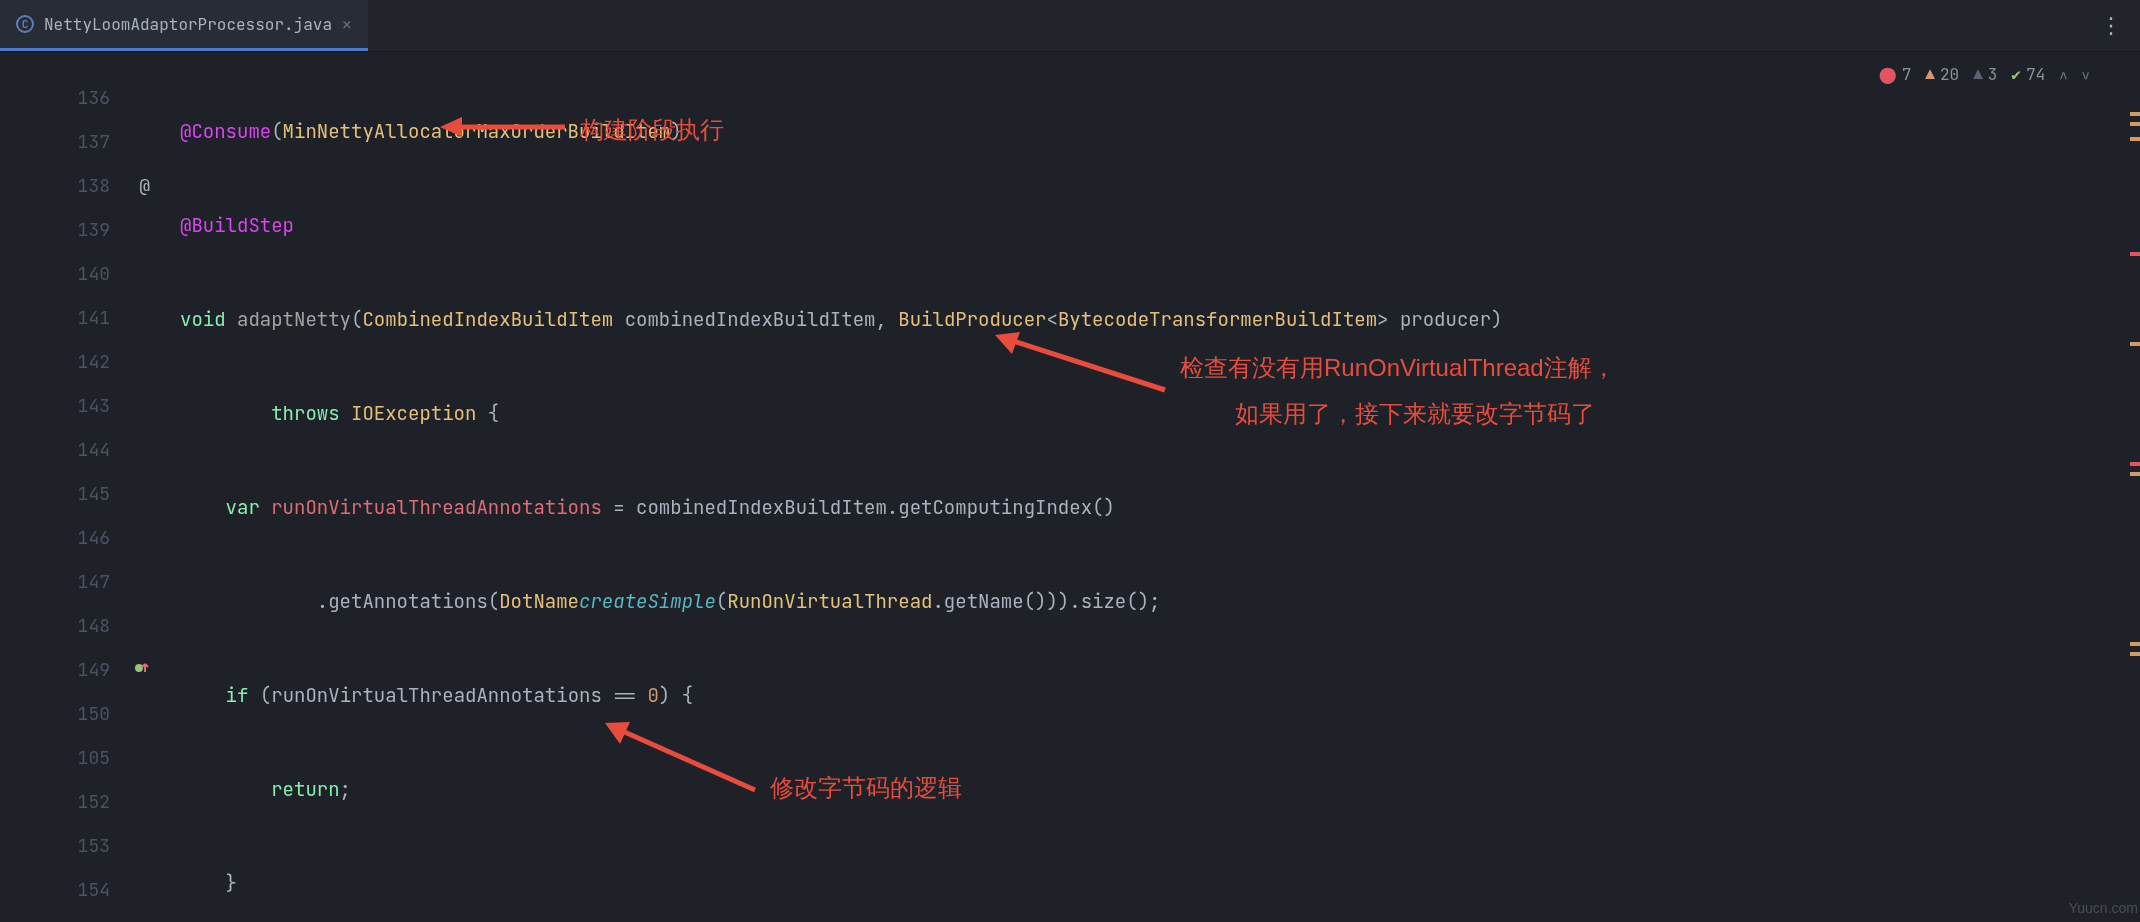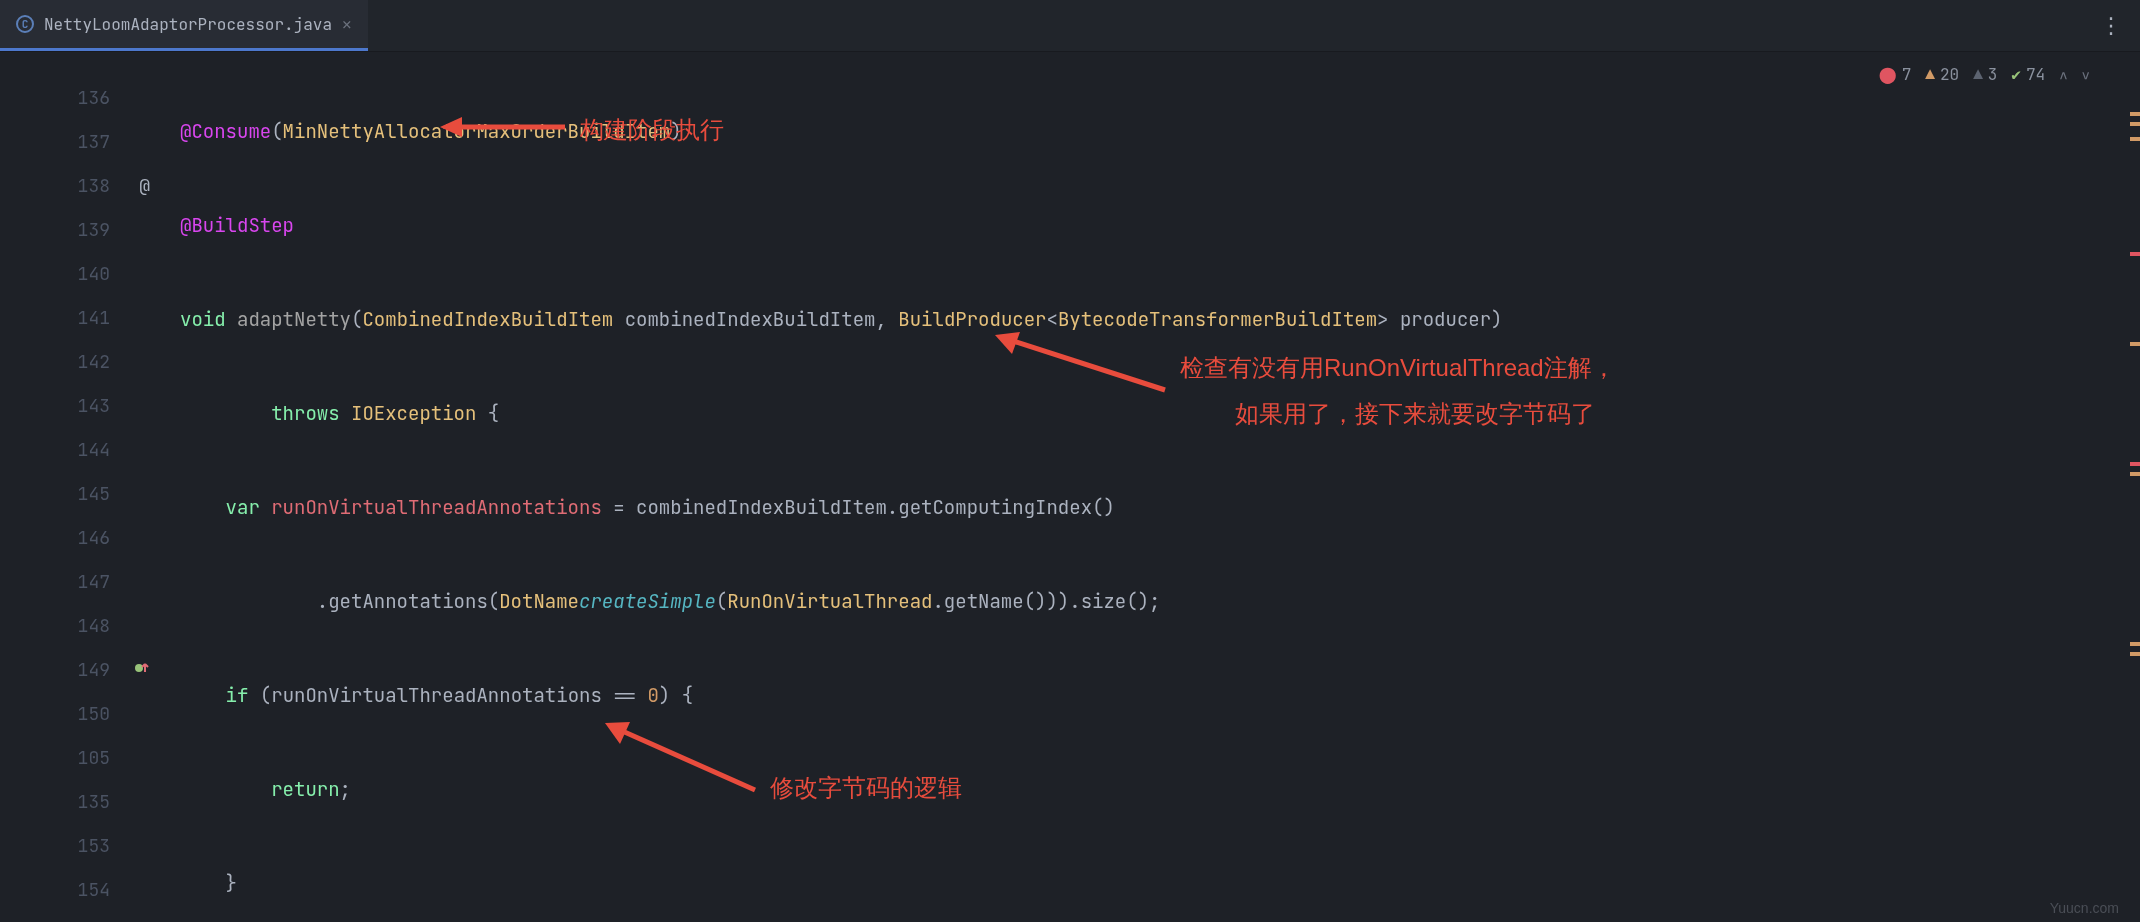--- a/index.html
+++ b/index.html
@@ -112,21 +112,21 @@
   font-family: 'PingFang SC', 'Microsoft YaHei', sans-serif;
   pointer-events: none;
   font-weight: 500;
 }
 .arrow {
   position: absolute;
   pointer-events: none;
 }
 .watermark {
   position: absolute;
-  right: 21px;
+  right: 2px;
   bottom: 6px;
   color: #4a4e56;
   font-size: 14px;
   font-family: sans-serif;
 }
 </style>
 </head>
 <body>
 
 <div class="tab-bar">
@@ -152,21 +152,21 @@
     <div class="gutter-line">145</div>
     <div class="gutter-line">146</div>
     <div class="gutter-line">147</div>
     <div class="gutter-line">148</div>
     <div class="gutter-line"><span>149</span><span class="gutter-mark"><svg width="16" height="16">
             <circle cx="5" cy="8" r="4" fill="#98c379"></circle>
             <path d="M11 12 L11 4 M11 4 L8 7 M11 4 L14 7" stroke="#e06c75" stroke-width="2" fill="none"></path>
           </svg></span></div>
     <div class="gutter-line">150</div>
     <div class="gutter-line">105</div>
-    <div class="gutter-line">135</div>
+    <div class="gutter-line">152</div>
     <div class="gutter-line">153</div>
     <div class="gutter-line">154</div>
   </div>
 
   <div class="code">
     <div class="code-line"><span class="tk-ann">@Consume</span><span class="tk-op">(</span><span class="tk-type">MinNettyAllocatorMaxOrderBuildItem</span><span class="tk-op"></span><span class="tk-op">)</span></div>
     <div class="code-line"><span class="tk-ann">@BuildStep</span></div>
     <div class="code-line"><span class="tk-kw">void</span> <span class="tk-fn">adaptNetty</span><span class="tk-op">(</span><span class="tk-type">CombinedIndexBuildItem</span> <span class="tk-param">combinedIndexBuildItem</span><span class="tk-op">, </span><span class="tk-type">BuildProducer</span><span class="tk-op">&lt;</span><span class="tk-type">BytecodeTransformerBuildItem</span><span class="tk-op">&gt; </span><span class="tk-param">producer</span><span class="tk-op">)</span></div>
     <div class="code-line">        <span class="tk-kw">throws</span> <span class="tk-type">IOException</span> <span class="tk-op">{</span></div>
     <div class="code-line">    <span class="tk-kw">var</span> <span class="tk-id">runOnVirtualThreadAnnotations</span><span class="tk-op"> = </span><span class="tk-def">combinedIndexBuildItem</span><span class="tk-def">.getComputingIndex()</span></div>

